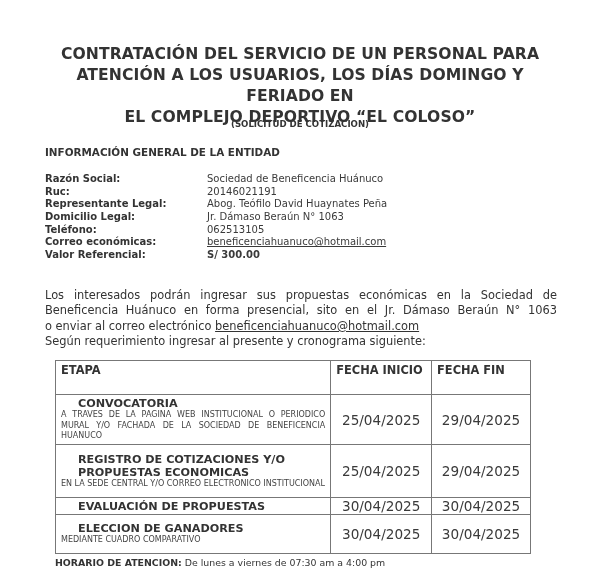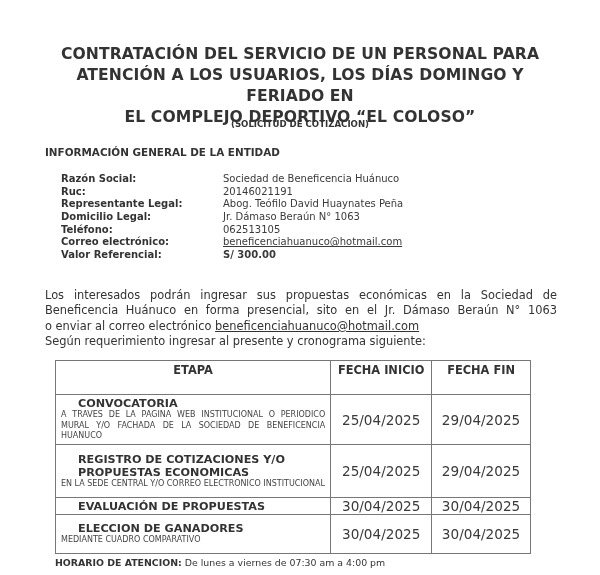--- a/index.html
+++ b/index.html
@@ -13,38 +13,38 @@
     color: #333333; letter-spacing: 0.1px;
   }
   .subtitle {
     position: absolute; left: 0; width: 600px; top: 119px; text-align: center;
     font-weight: bold; font-size: 8.6px; color: #333;
   }
   .section-heading {
     position: absolute; left: 45px; top: 146px; font-weight: bold; font-size: 10.4px; color: #333;
   }
   .info { position: absolute; left: 45px; top: 173px; }
-  .info-row { display: flex; height: 12.7px; font-size: 10px; line-height: 12.7px; margin-left: 16px; }
+  .info-row { display: flex; height: 12.7px; font-size: 10px; line-height: 12.7px; }
   .info-label { width: 162px; font-weight: bold; color: #333; }
   .info-value { color: #3a3a3a; }
   .info-value.link { text-decoration: underline; }
   .info-value.bold { font-weight: bold; }
   .paragraph {
     position: absolute; left: 45px; top: 288px; width: 512px;
     font-size: 11.4px; line-height: 15.4px; color: #333; text-align: justify;
   }
   .paragraph .line { display: block; white-space: nowrap; }
   .paragraph .justify { text-align: justify; text-align-last: justify; white-space: normal; }
   .paragraph .link { text-decoration: underline; }
   table.schedule {
     position: absolute; left: 55px; top: 360px; width: 476px;
     border-collapse: collapse; font-size: 10px; color: #333;
   }
   table.schedule td, table.schedule th { border: 1px solid #777; padding: 0 5px; vertical-align: middle; }
-  table.schedule th { font-weight: bold; font-size: 11.4px; line-height: 13px; text-align: center; vertical-align: top; padding-top: 3px; }
+  table.schedule th { font-weight: bold; font-size: 11.4px; line-height: 13px; text-align: left; vertical-align: top; padding-top: 3px; }
   .col-etapa { width: 266px; }
   .col-ini { width: 90px; margin-left: 38px; }
   .col-fin { width: 88px; }
   .stage-title { font-weight: bold; font-size: 11.2px; line-height: 13px; display: block; margin-left: 17px; }
   .stage-desc { font-size: 8px; line-height: 10.5px; display: block; text-align: justify; text-align-last: left; color: #444; }
   .date { text-align: center; font-size: 13.6px; color: #3a3a3a; white-space: nowrap; }
   .footer { position: absolute; left: 55px; top: 557px; font-size: 9.4px; color: #333; }
   .footer .lbl { font-weight: bold; }
 </style>
 </head>
@@ -75,21 +75,21 @@
   </div>
   <div class="info-row">
     <span class="info-label">Domicilio Legal:</span>
     <span class="info-value">Jr. Dámaso Beraún N° 1063</span>
   </div>
   <div class="info-row">
     <span class="info-label">Teléfono:</span>
     <span class="info-value">062513105</span>
   </div>
   <div class="info-row">
-    <span class="info-label">Correo electrónico:</span>
+    <span class="info-label">Correo económicas:</span>
     <span class="info-value link">beneficenciahuanuco@hotmail.com</span>
   </div>
   <div class="info-row">
     <span class="info-label">Valor Referencial:</span>
     <span class="info-value bold">S/ 300.00</span>
   </div>
 </div>
 
 <div class="paragraph">
   <span class="line justify">Los interesados podrán ingresar sus propuestas económicas en la Sociedad de</span>

